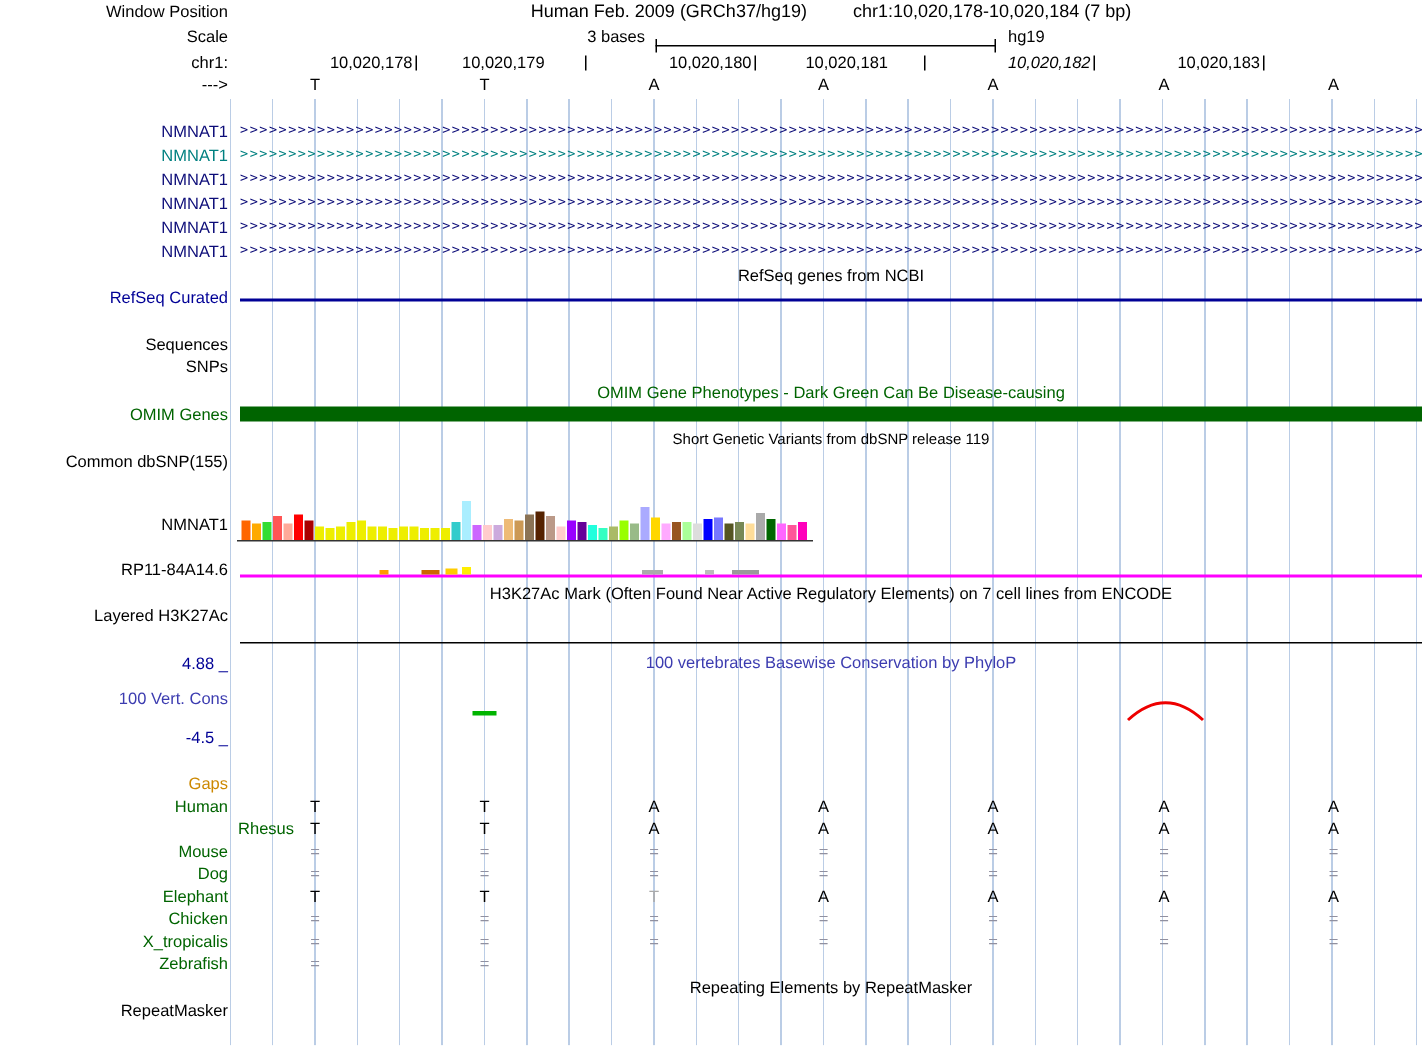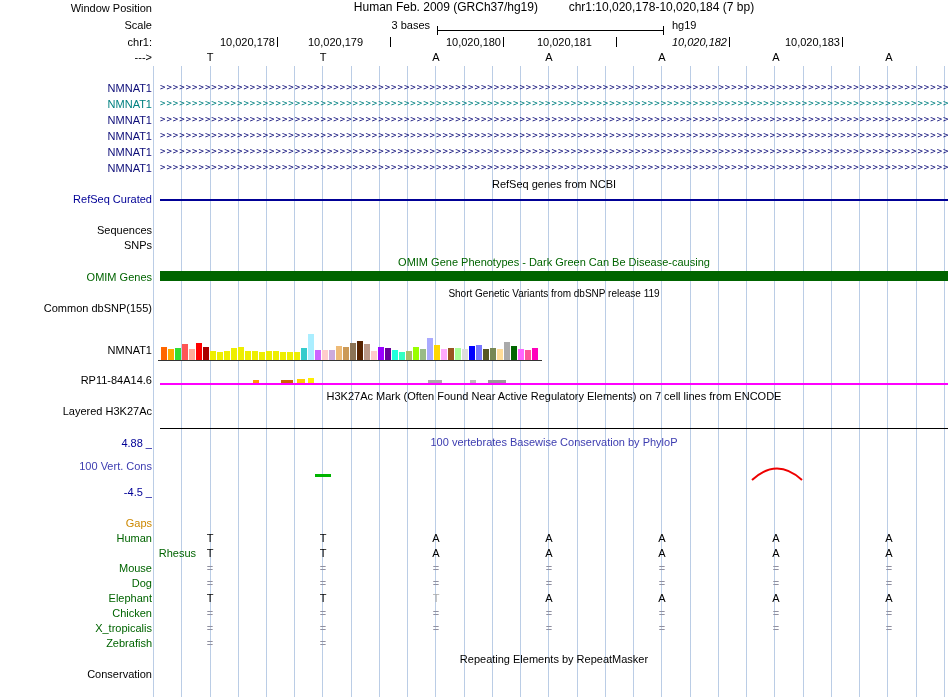--- a/index.html
+++ b/index.html
@@ -235,15 +235,15 @@
       <div style="position: absolute; left: 541px; top: 622px; width: 16px; text-align: center; color: rgb(144, 144, 160); line-height: 13px;">=</div>
       <div style="position: absolute; left: 654px; top: 622px; width: 16px; text-align: center; color: rgb(144, 144, 160); line-height: 13px;">=</div>
       <div style="position: absolute; left: 768px; top: 622px; width: 16px; text-align: center; color: rgb(144, 144, 160); line-height: 13px;">=</div>
       <div style="position: absolute; left: 881px; top: 622px; width: 16px; text-align: center; color: rgb(144, 144, 160); line-height: 13px;">=</div>
       <div style="position: absolute; left: 0px; top: 637px; width: 152px; text-align: right; color: rgb(0, 100, 0); line-height: 13px;">Zebrafish</div>
       <div style="position: absolute; left: 202px; top: 637px; width: 16px; text-align: center; color: rgb(144, 144, 160); line-height: 13px;">=</div>
       <div style="position: absolute; left: 315px; top: 637px; width: 16px; text-align: center; color: rgb(144, 144, 160); line-height: 13px;">=</div>
     </div>
 
   <div class="ctitle" style="top:653px">Repeating Elements by RepeatMasker</div>
-  <div class="lbl" style="top:668px">Conservation</div>
+  <div class="lbl" style="top:668px">RepeatMasker</div>
 
 </div>
 
 </body></html>

